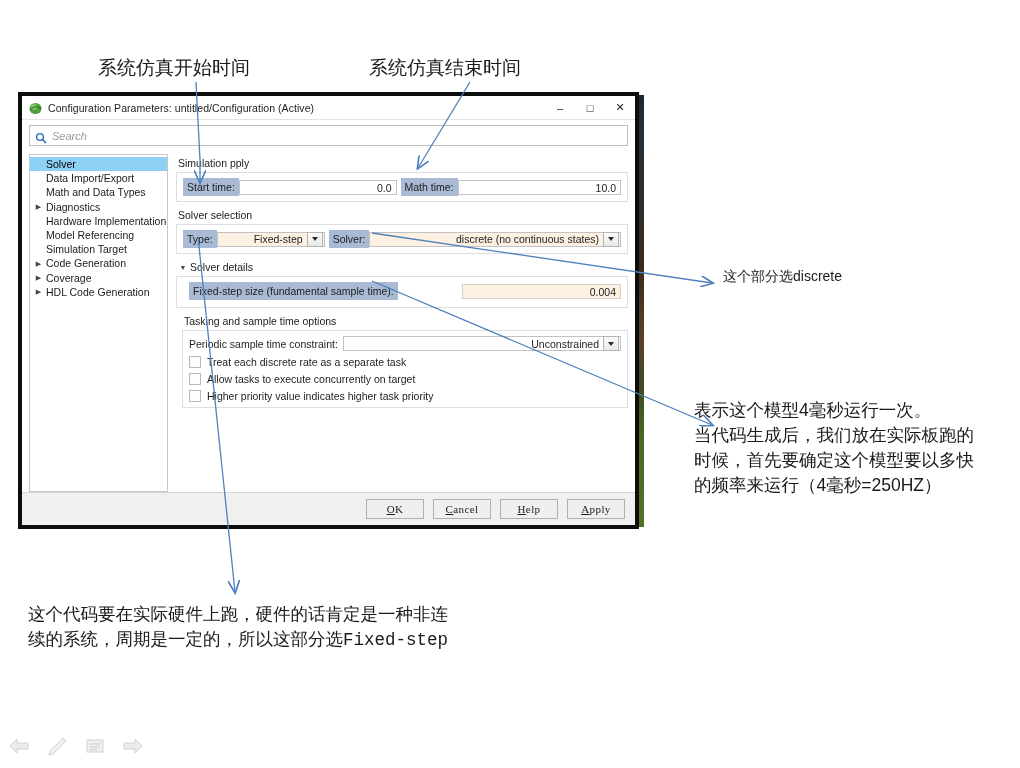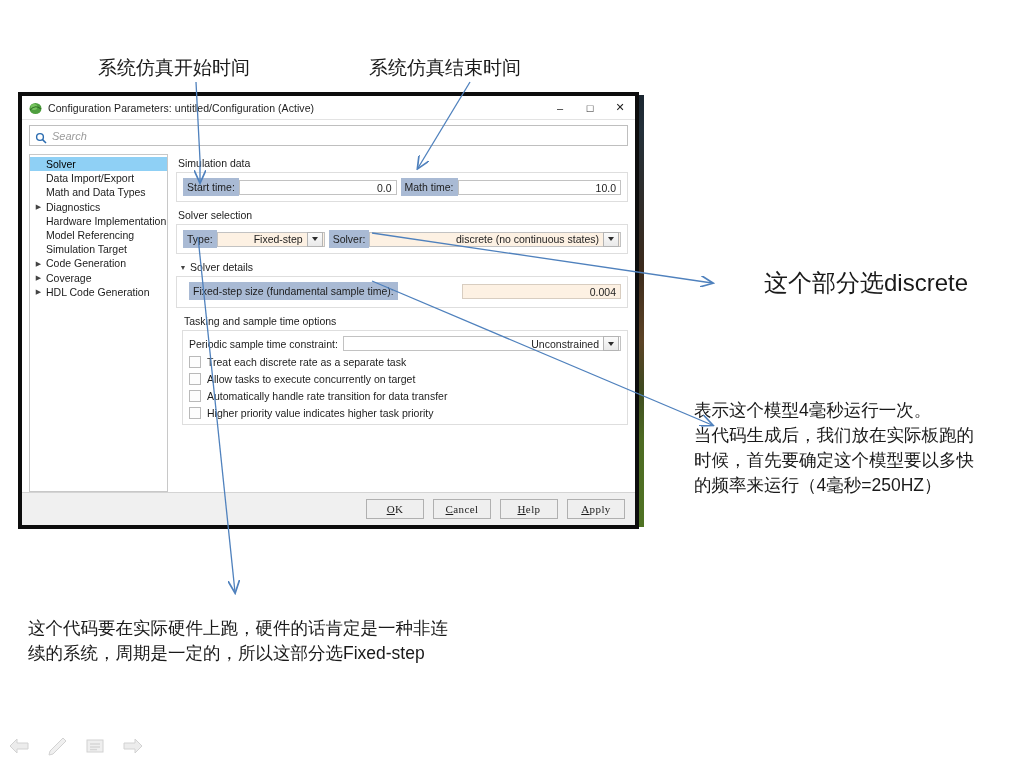--- a/index.html
+++ b/index.html
@@ -26,23 +26,23 @@
     font-size: 19px;
     line-height: 1.25;
   }
   .ann-body {
     font-size: 17.5px;
     line-height: 1.42;
   }
 
   #ann-start  { left: 98px;  top: 56px; }
   #ann-stop   { left: 369px; top: 56px; }
-  #ann-disc   { left: 764px; top: 268px; font-size: 24px; }
+  #ann-disc   { left: 723px; top: 268px; font-size: 14px; }
   #ann-ms     { left: 694px; top: 398px; width: 292px; }
-  #ann-fixed  { left: 28px;  top: 616px; width: 430px; }
+  #ann-fixed  { left: 28px;  top: 603px; width: 430px; font-family: Liberation Mono, monospace; }
 
   
   #arrows {
     position: absolute;
     left: 0; top: 0;
     width: 1020px;
     height: 768px;
     pointer-events: none;
   }
 
@@ -385,21 +385,21 @@
           <span class="tree-label">Coverage</span>
         </div>
         <div class="tree-item">
           <span class="tw">▶</span>
           <span class="tree-label">HDL Code Generation</span>
         </div>
       </div>
 
       <div id="pane">
 
-        <div class="grp-title">Simulation data</div>
+        <div class="grp-title">Simulation pply</div>
         <div class="grp-box">
           <div class="row">
             <span class="lbl hl">Start time:</span>
             <span class="txt" style="flex:1 1 auto; max-width:215px;">0.0</span>
             <span class="lbl hl" style="margin-left:4px;">Math time:</span>
             <span class="txt" style="flex:1 1 auto;">10.0</span>
           </div>
         </div>
 
         <div class="grp-title">Solver selection</div>
@@ -446,24 +446,20 @@
             </span>
           </div>
 
           <div class="cb-row">
             <span class="cb"></span>
             <span class="lbl">Treat each discrete rate as a separate task</span>
           </div>
           <div class="cb-row">
             <span class="cb"></span>
             <span class="lbl">Allow tasks to execute concurrently on target</span>
-          </div>
-          <div class="cb-row">
-            <span class="cb"></span>
-            <span class="lbl">Automatically handle rate transition for data transfer</span>
           </div>
           <div class="cb-row">
             <span class="cb"></span>
             <span class="lbl">Higher priority value indicates higher task priority</span>
           </div>
         </div>
 
       </div>
     </div>
 

